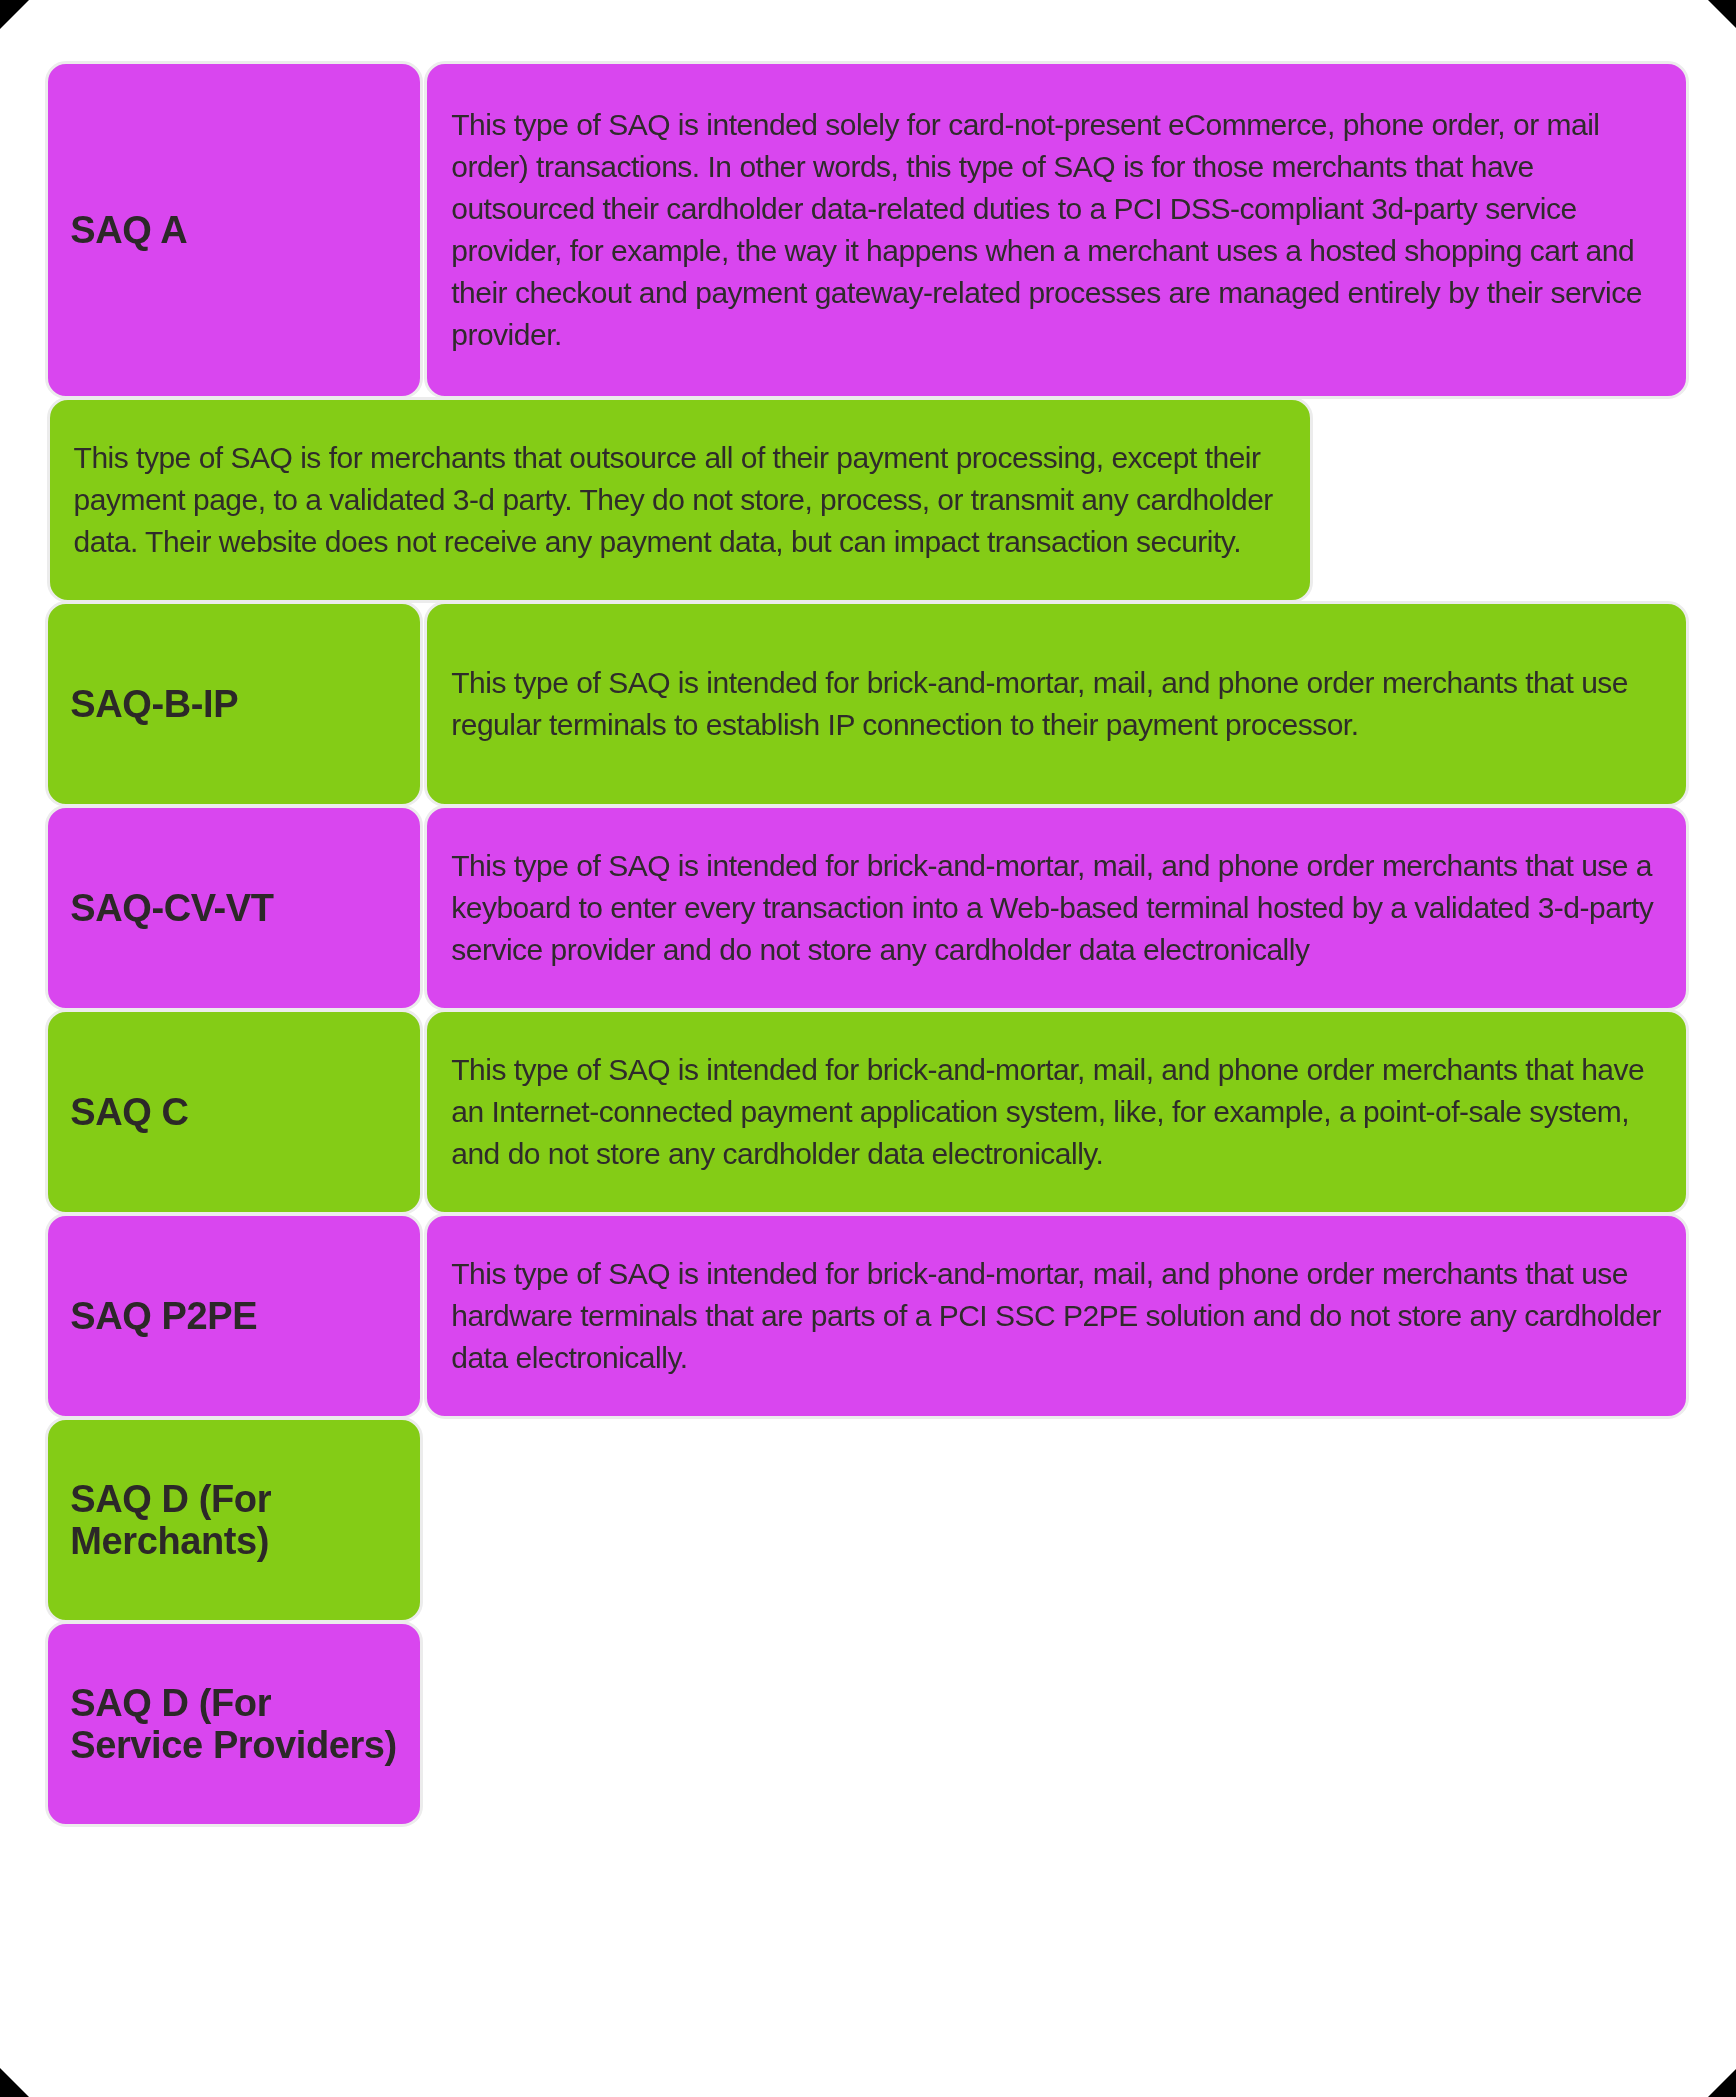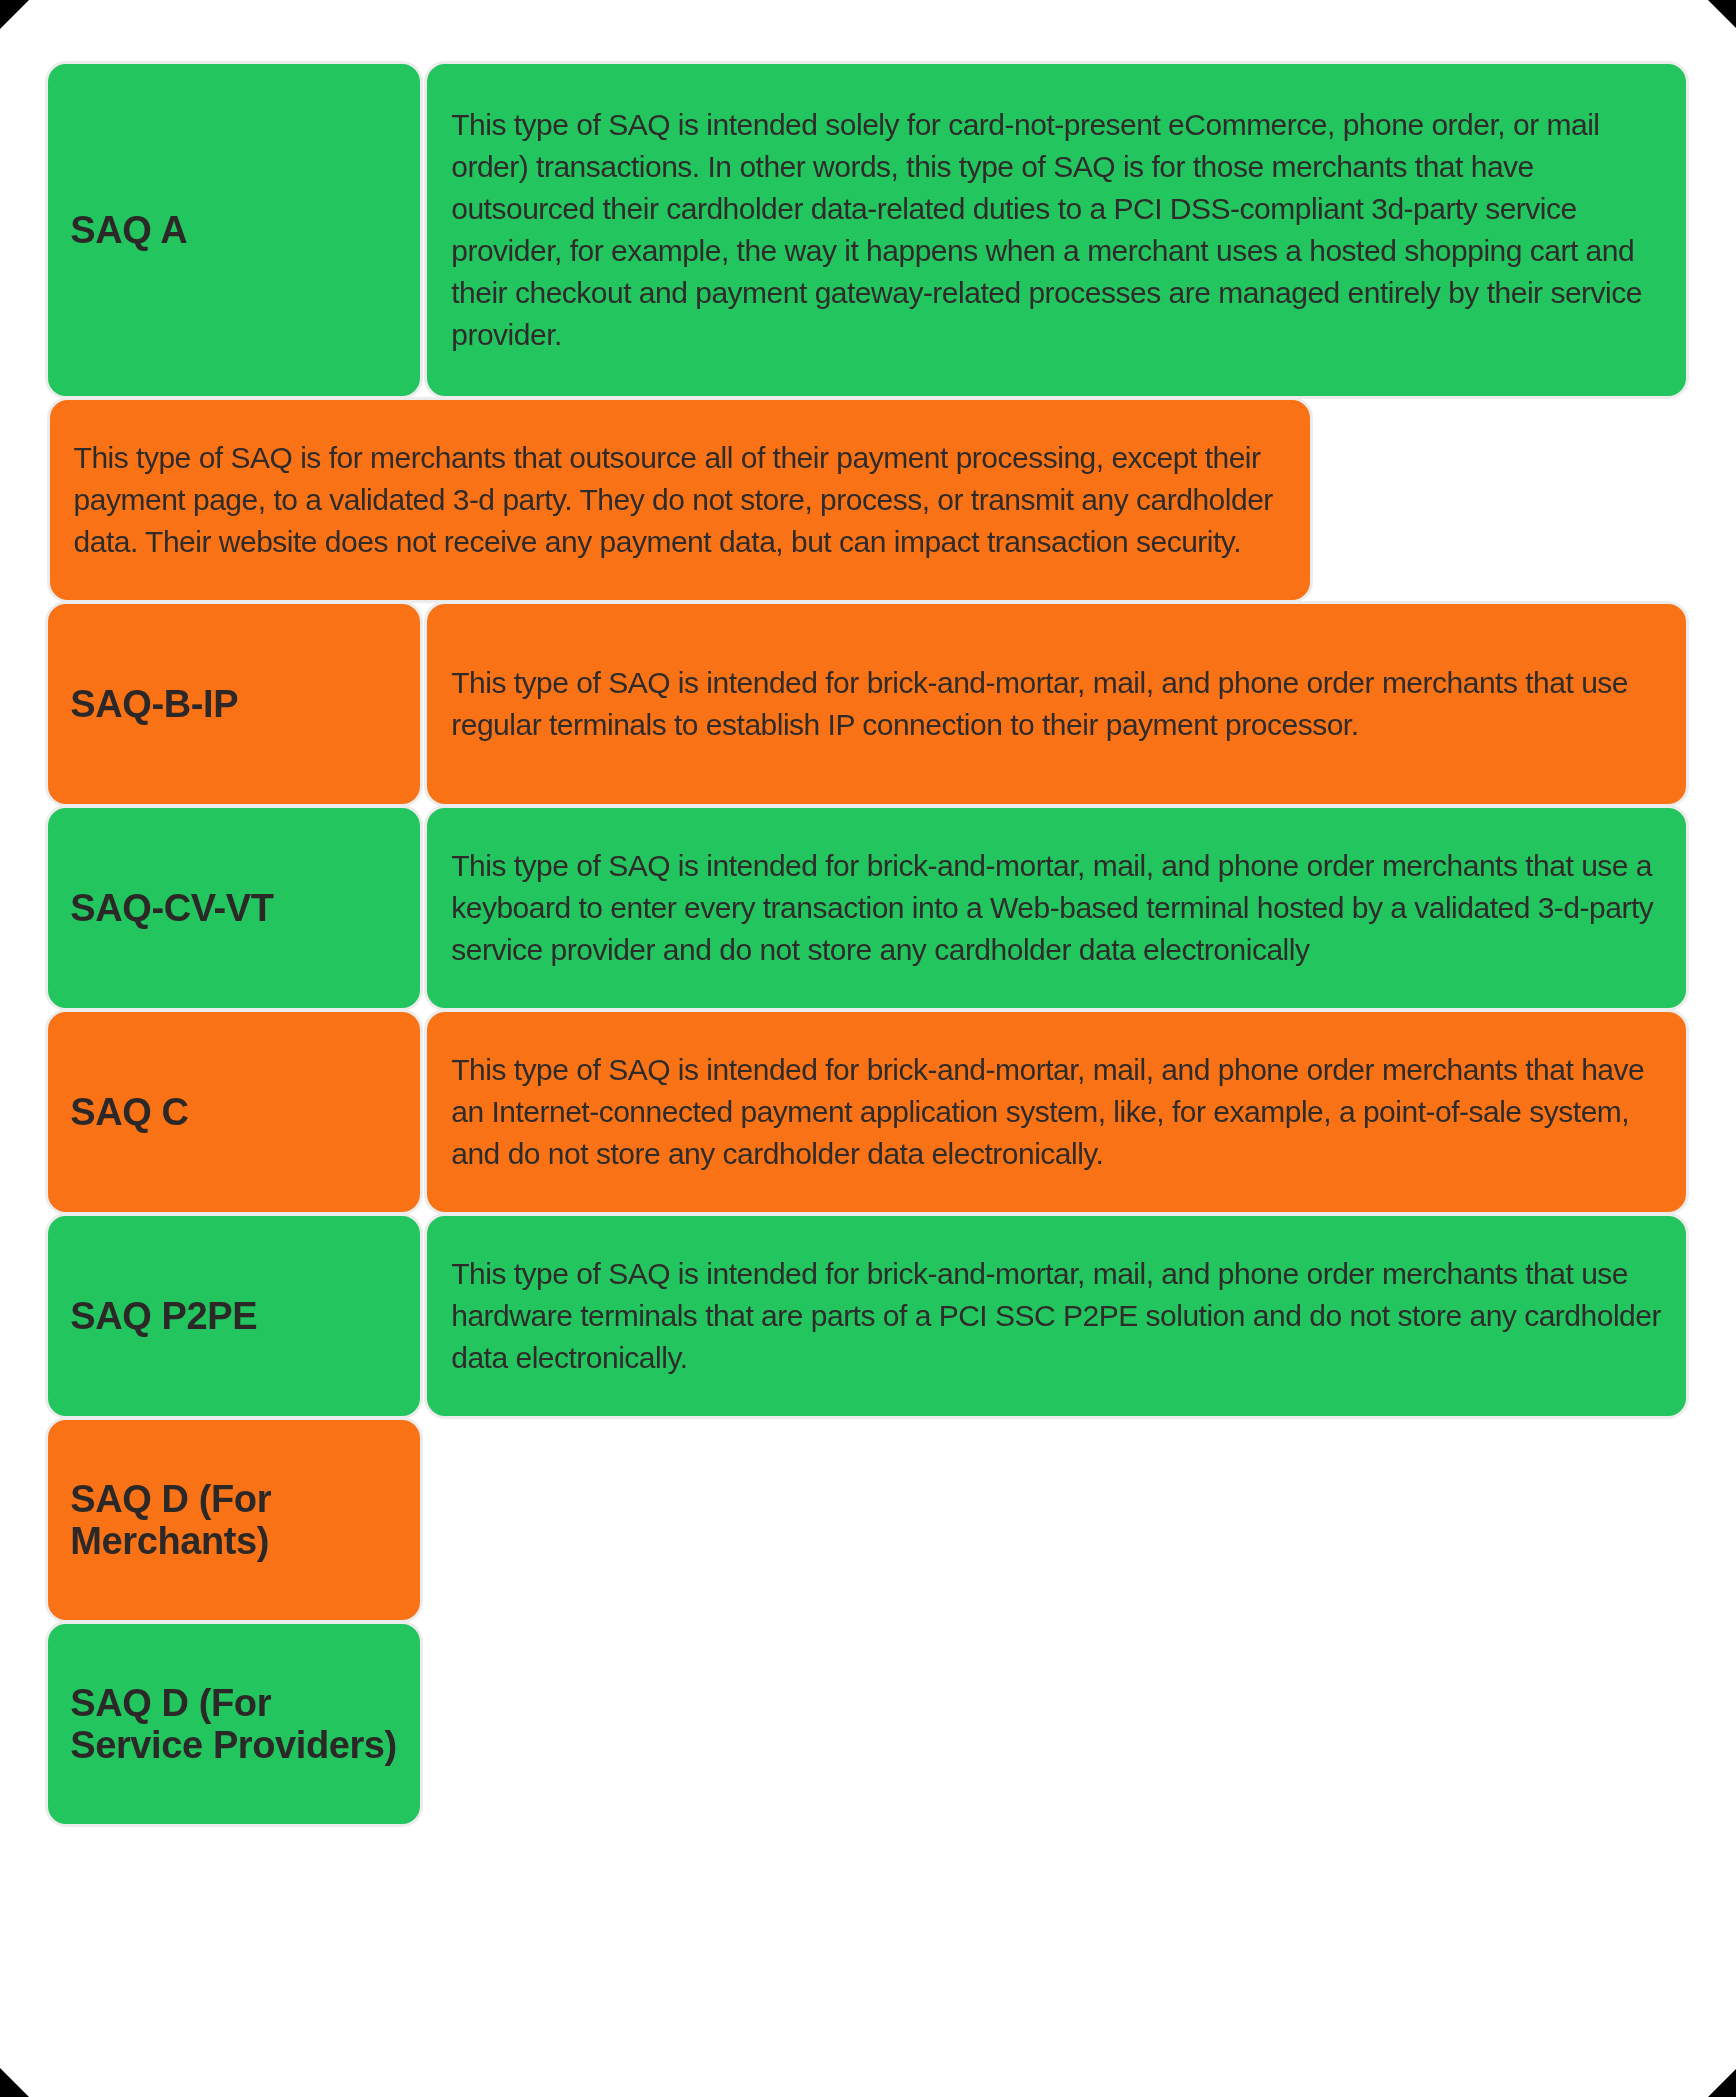--- a/index.html
+++ b/index.html
@@ -59,22 +59,22 @@
     }
     .cell.desc {
       width: 1266px;
       margin-left: 1.6px;
       padding: 0 22.3px 0 24px;
       font-size: 30px;
       line-height: 42px;
       color: #2f2b2b;
       letter-spacing: -0.5px;
     }
-    .row.pink .cell { background: #22c55e; }
-    .row.gray .cell { background: #f97316; }
+    .row.pink .cell { background: #d946ef; }
+    .row.gray .cell { background: #84cc16; }
   </style>
 </head>
 <body>
 
 <div class="corner tl"></div>
 <div class="corner tr"></div>
 <div class="corner bl"></div>
 <div class="corner br"></div>
 
 <div class="table">

